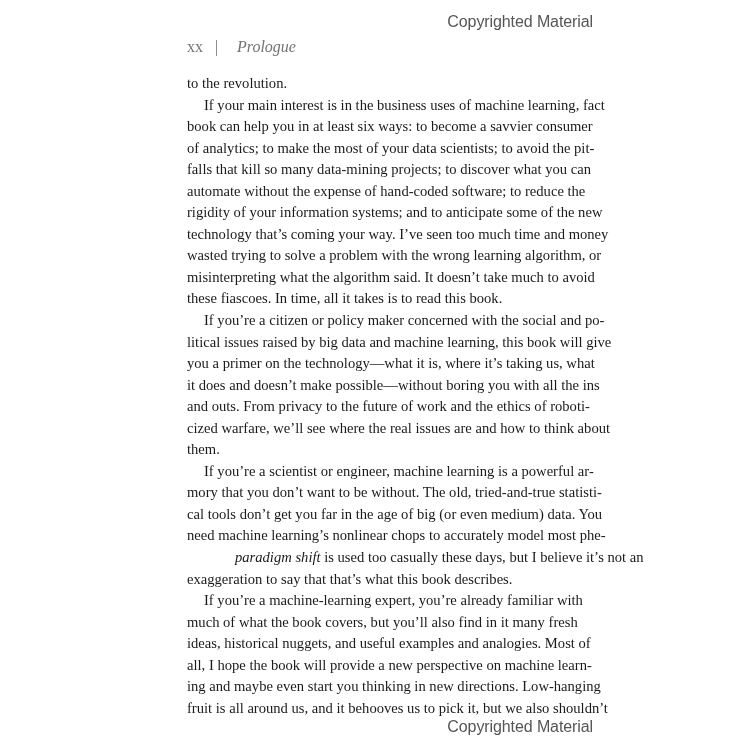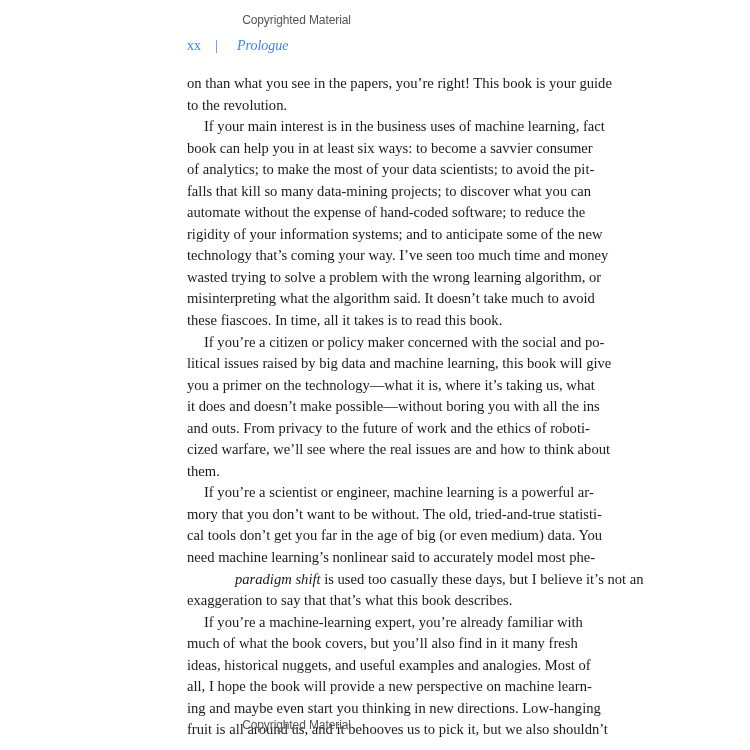--- a/index.html
+++ b/index.html
@@ -1,27 +1,27 @@
 <!DOCTYPE html>
 <html><head>
   <meta charset="utf-8">
   <style>
     html, body { margin: 0; padding: 0; background: #ffffff; }
     body { width: 750px; height: 750px; position: relative; overflow: hidden; }
     .page { position: absolute; left: 0; top: 0; width: 750px; height: 750px; background: #fff; }
     .watermark {
-      position: absolute; left: 0; width: 593px; text-align: center;
-      font-family: "Liberation Sans", sans-serif; font-size: 12px; color: #555;
+      position: absolute; left: 0; width: 593px; text-align: right;
+      font-family: "Liberation Sans", sans-serif; font-size: 16px; color: #555;
       letter-spacing: -0.1px;
     }
     .wm-top { top: 13px; }
     .wm-bottom { top: 718px; }
     .running-head {
       position: absolute; left: 187px; top: 38px;
-      font-family: "Liberation Serif", serif; font-size: 14px; color: #3b82f6;
+      font-family: "Liberation Serif", serif; font-size: 16px; color: #737373;
     }
     .running-head .folio { display: inline-block; width: 28px; }
     .running-head .sep { display: inline-block; width: 22px; }
     .running-head .chap { font-style: italic; }
     .body-text {
       position: absolute; left: 187px; top: 73px; width: 371px;
       font-family: "Liberation Serif", serif; font-size: 14.6px; color: #1a1a1a;
     }
     .line {
       display: block; height: 21.55px; line-height: 21.55px; white-space: nowrap;
@@ -37,21 +37,20 @@
 <div class="page">
 
   <div class="watermark wm-top">Copyrighted Material</div>
 
   <div class="running-head">
     <span class="folio">xx</span><span class="sep">|</span><span class="chap">Prologue</span>
   </div>
 
   <div class="body-text">
 
-    <span class="line">on than what you see in the papers, you’re right! This book is your guide</span>
     <span class="line last">to the revolution.</span>
 
     <span class="line indent">If your main interest is in the business uses of machine learning, fact</span>
     <span class="line">book can help you in at least six ways: to become a savvier consumer</span>
     <span class="line">of analytics; to make the most of your data scientists; to avoid the pit-</span>
     <span class="line">falls that kill so many data-mining projects; to discover what you can</span>
     <span class="line">automate without the expense of hand-coded software; to reduce the</span>
     <span class="line">rigidity of your information systems; and to anticipate some of the new</span>
     <span class="line">technology that’s coming your way. I’ve seen too much time and money</span>
     <span class="line">wasted trying to solve a problem with the wrong learning algorithm, or</span>
@@ -62,21 +61,21 @@
     <span class="line">litical issues raised by big data and machine learning, this book will give</span>
     <span class="line">you a primer on the technology—what it is, where it’s taking us, what</span>
     <span class="line">it does and doesn’t make possible—without boring you with all the ins</span>
     <span class="line">and outs. From privacy to the future of work and the ethics of roboti-</span>
     <span class="line">cized warfare, we’ll see where the real issues are and how to think about</span>
     <span class="line last">them.</span>
 
     <span class="line indent">If you’re a scientist or engineer, machine learning is a powerful ar-</span>
     <span class="line">mory that you don’t want to be without. The old, tried-and-true statisti-</span>
     <span class="line">cal tools don’t get you far in the age of big (or even medium) data. You</span>
-    <span class="line">need machine learning’s nonlinear said to accurately model most phe-</span>
+    <span class="line">need machine learning’s nonlinear chops to accurately model most phe-</span>
     <span class="line"><em>paradigm shift</em><span> is used too casually these days, but I believe it’s not an</span></span>
     <span class="line last">exaggeration to say that that’s what this book describes.</span>
 
     <span class="line indent">If you’re a machine-learning expert, you’re already familiar with</span>
     <span class="line">much of what the book covers, but you’ll also find in it many fresh</span>
     <span class="line">ideas, historical nuggets, and useful examples and analogies. Most of</span>
     <span class="line">all, I hope the book will provide a new perspective on machine learn-</span>
     <span class="line">ing and maybe even start you thinking in new directions. Low-hanging</span>
     <span class="line">fruit is all around us, and it behooves us to pick it, but we also shouldn’t</span>
 

